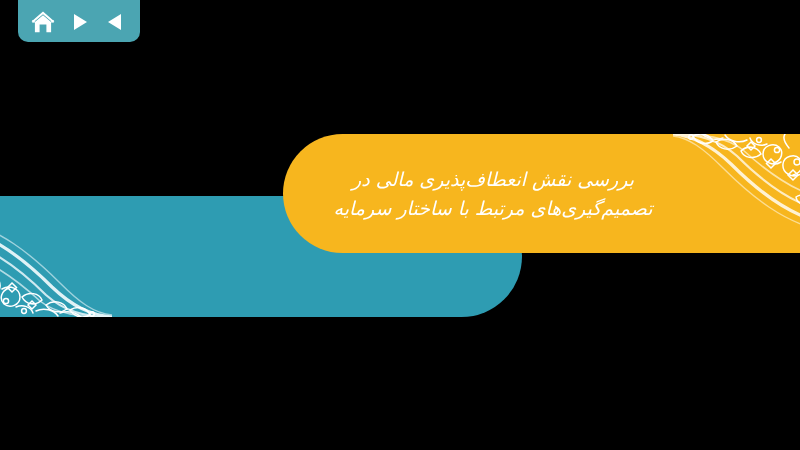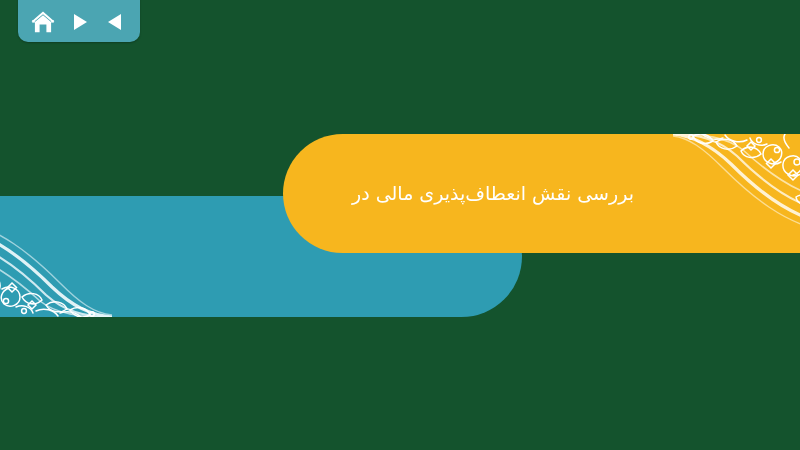--- a/index.html
+++ b/index.html
@@ -5,22 +5,23 @@
   html, body {
     margin: 0;
     padding: 0;
     background: #2a2a2a;
   }
   #stage {
     position: relative;
     width: 800px;
     height: 450px;
     overflow: hidden;
-    background: #14532d;
+    background: #000000;
     font-family: "DejaVu Sans", "Liberation Sans", sans-serif;
+    font-style: italic;
   }
 
   
   #navbar {
     position: absolute;
     top: -14px;
     left: 18px;
     width: 122px;
     height: 56px;
     background: #4ba5b2;
@@ -226,15 +227,16 @@
           <circle cx="140" cy="16" r="2.6"></circle>
           <circle cx="86" cy="6" r="2.4"></circle>
           <circle cx="18" cy="3" r="2.2"></circle>
         </g>
       </svg>
     </div>
   </div>
 
   <div id="title-block">
     <div class="title-line">بررسی نقش انعطاف‌پذیری مالی در</div>
+    <div class="title-line">تصمیم‌گیری‌های مرتبط با ساختار سرمایه</div>
   </div>
 
 </div>
 
 </body></html>

